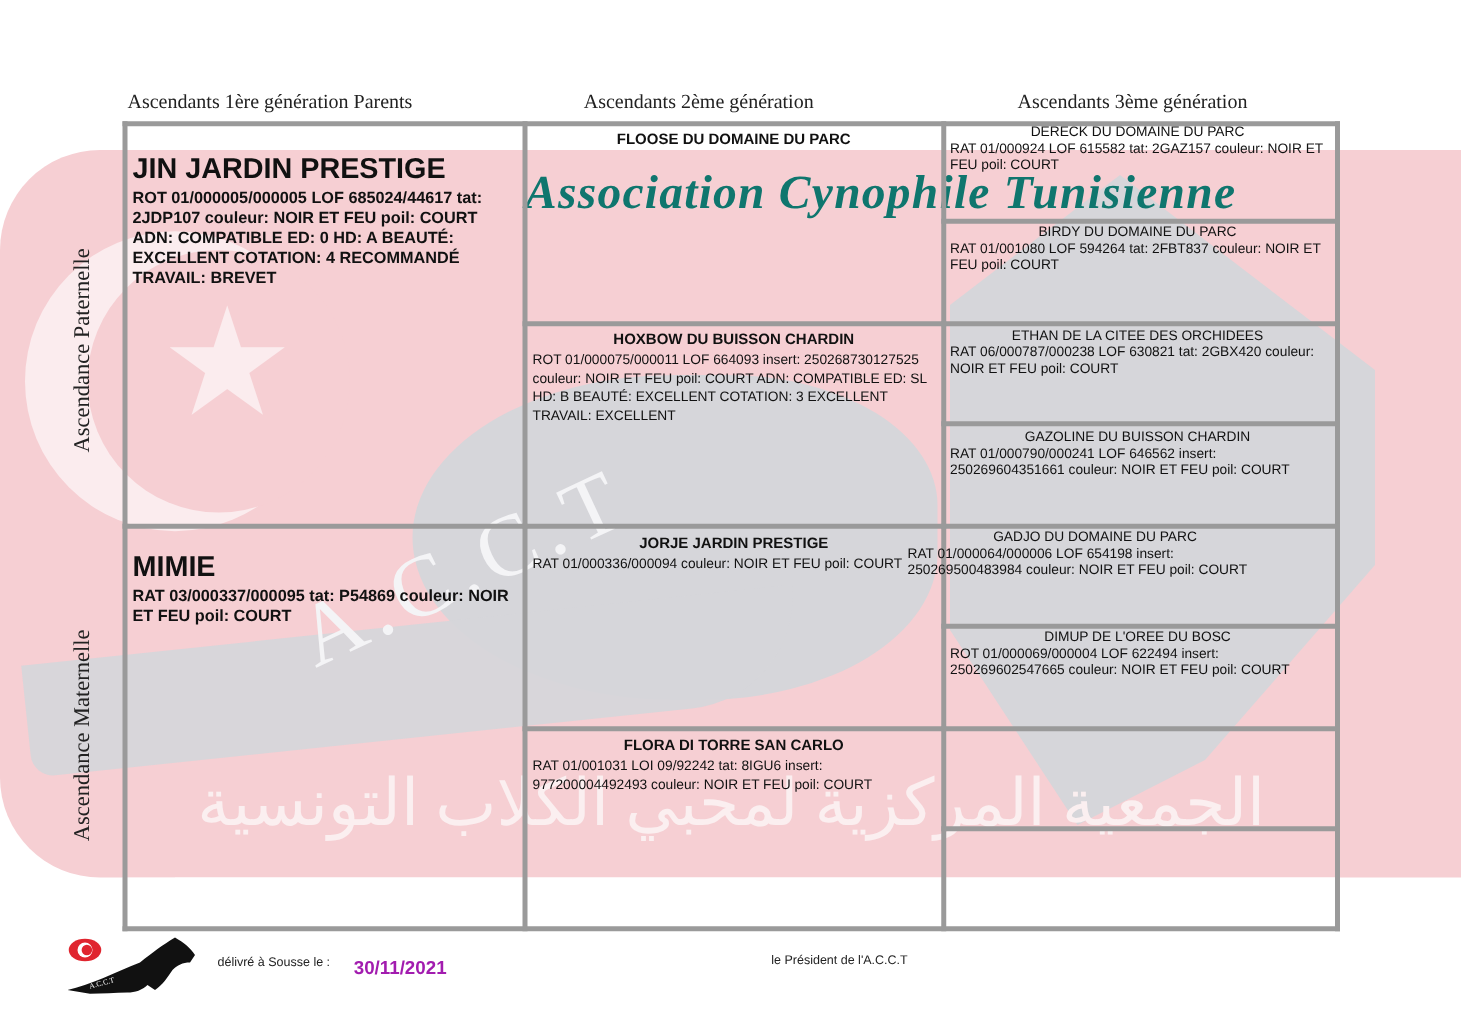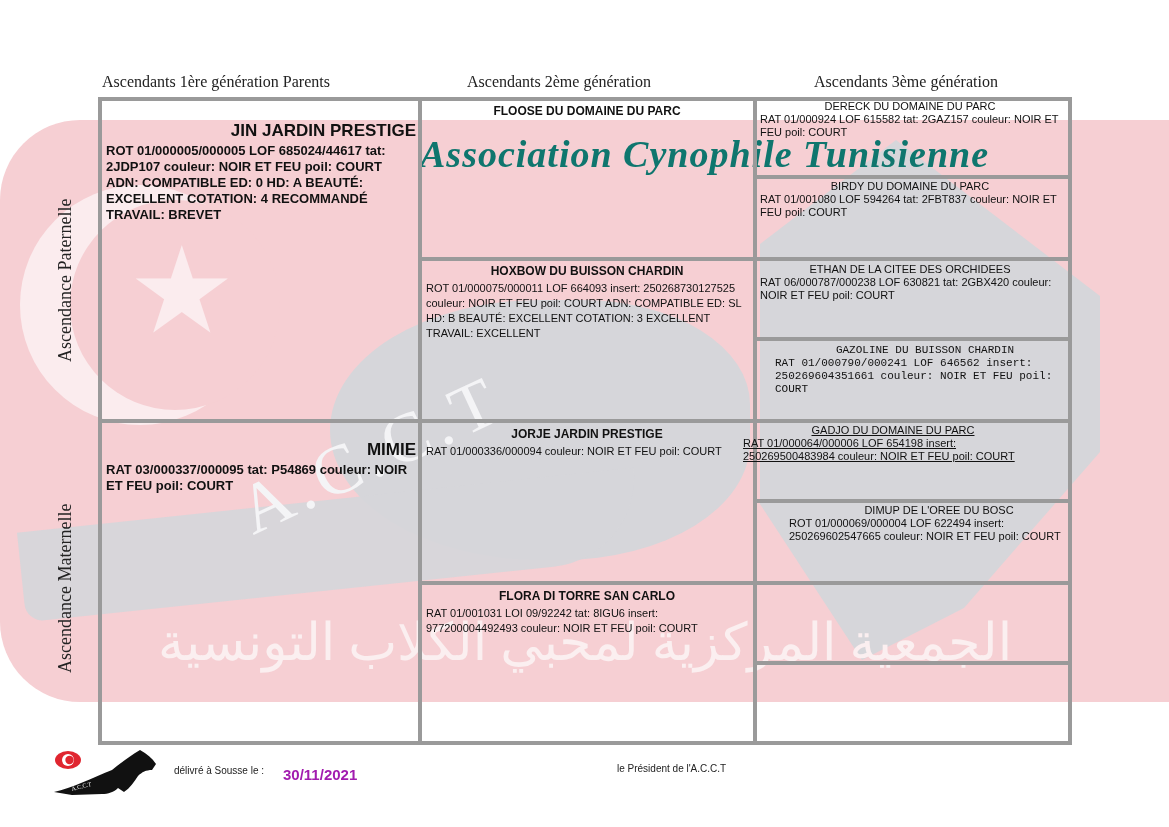--- a/index.html
+++ b/index.html
@@ -32,21 +32,21 @@
   .vlabel { position:absolute; font-family:"Liberation Serif", serif; font-size:18px; color:#222;
             transform:rotate(-90deg); transform-origin:left top; white-space:nowrap; }
 
   .grid { position:absolute; left:98px; top:97px; width:974px; height:648px; }
   .line-v, .line-h { position:absolute; background:#9a9a9a; }
   .line-v { width:4px; }
   .line-h { height:4px; }
   .white-top { position:absolute; background:#fff; }
 
   .cell { position:absolute; box-sizing:border-box; color:#111; }
-  .g1 .name { font-weight:bold; font-size:17px; text-align:right; margin-top:0; }
+  .g1 .name { font-weight:bold; font-size:23px; text-align:left; margin-top:0; }
   .g1 .info { font-weight:bold; font-size:13px; line-height:16px; margin-top:2px; }
   .g2 .name { font-weight:bold; font-size:12px; text-align:center; }
   .g2 .info { font-size:11px; line-height:15px; margin-top:3px; }
   .g3 .name { font-size:11px; text-align:center; line-height:13px; }
   .g3 .info { font-size:11px; line-height:13px; }
 
   .footer-text { position:absolute; font-family:Liberation Sans, sans-serif; font-size:10px; color:#222; }
   .footer-date { position:absolute; font-weight:bold; font-size:15px; color:#a21caf; }
   .logo { position:absolute; left:52px; top:748px; width:110px; height:48px; }
 </style>
@@ -131,29 +131,29 @@
     <div class="info">RAT 01/000924 LOF 615582 tat: 2GAZ157 couleur: NOIR ET FEU poil: COURT</div>
   </div>
   <div class="cell g3" style="left:662px; top:83px; width:300px;">
     <div class="name">BIRDY DU DOMAINE DU PARC</div>
     <div class="info">RAT 01/001080 LOF 594264 tat: 2FBT837 couleur: NOIR ET FEU poil: COURT</div>
   </div>
   <div class="cell g3" style="left:662px; top:166px; width:300px;">
     <div class="name">ETHAN DE LA CITEE DES ORCHIDEES</div>
     <div class="info">RAT 06/000787/000238 LOF 630821 tat: 2GBX420 couleur: NOIR ET FEU poil: COURT</div>
   </div>
-  <div class="cell g3" style="left:677px; top:247px; width:300px;font-family:Liberation Mono, monospace;">
+  <div class="cell g3" style="left:662px; top:247px; width:300px;">
     <div class="name">GAZOLINE DU BUISSON CHARDIN</div>
     <div class="info">RAT 01/000790/000241 LOF 646562 insert: 250269604351661 couleur: NOIR ET FEU poil: COURT</div>
   </div>
-  <div class="cell g3" style="left:645px; top:327px; width:300px;text-decoration:underline;">
+  <div class="cell g3" style="left:628px; top:327px; width:300px;">
     <div class="name">GADJO DU DOMAINE DU PARC</div>
     <div class="info">RAT 01/000064/000006 LOF 654198 insert: 250269500483984 couleur: NOIR ET FEU poil: COURT</div>
   </div>
-  <div class="cell g3" style="left:662px; top:407px; width:300px;margin-left:29px;">
+  <div class="cell g3" style="left:662px; top:407px; width:300px;">
     <div class="name">DIMUP DE L'OREE DU BOSC</div>
     <div class="info">ROT 01/000069/000004 LOF 622494 insert: 250269602547665 couleur: NOIR ET FEU poil: COURT</div>
   </div>
   <div class="cell g3" style="left:662px; top:489px; width:300px;">
     <div class="name"></div>
     <div class="info"></div>
   </div>
   <div class="cell g3" style="left:662px; top:569px; width:300px;">
     <div class="name"></div>
     <div class="info"></div>

